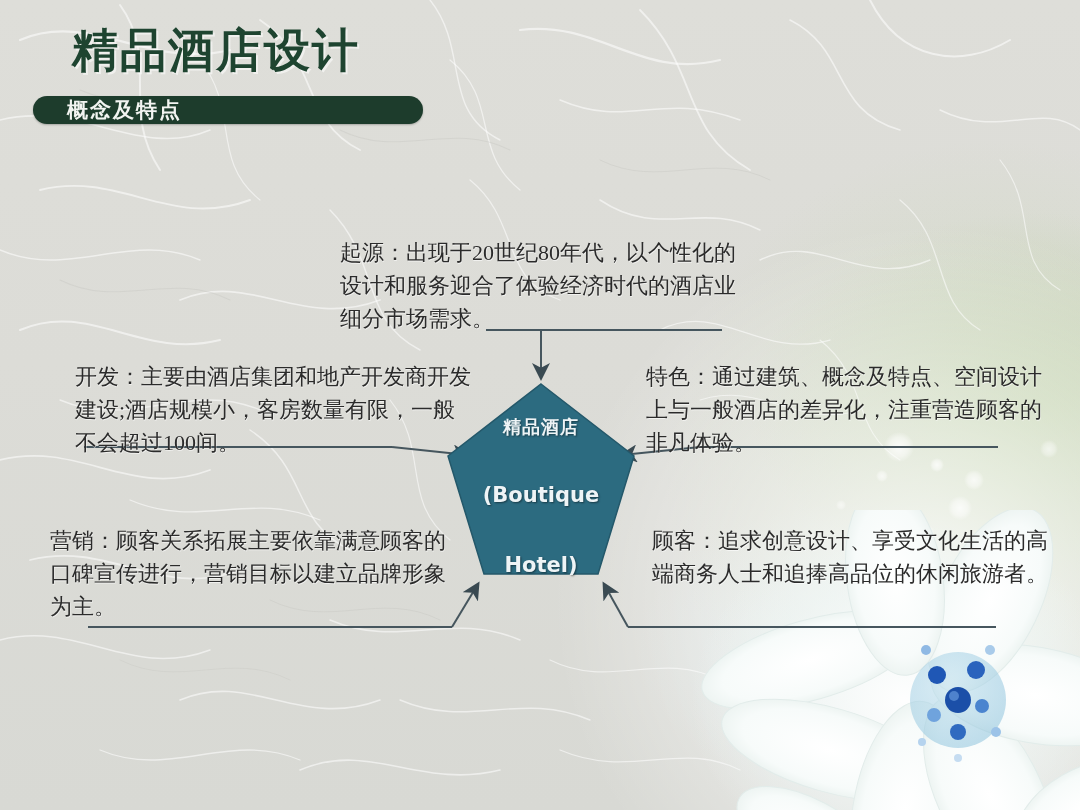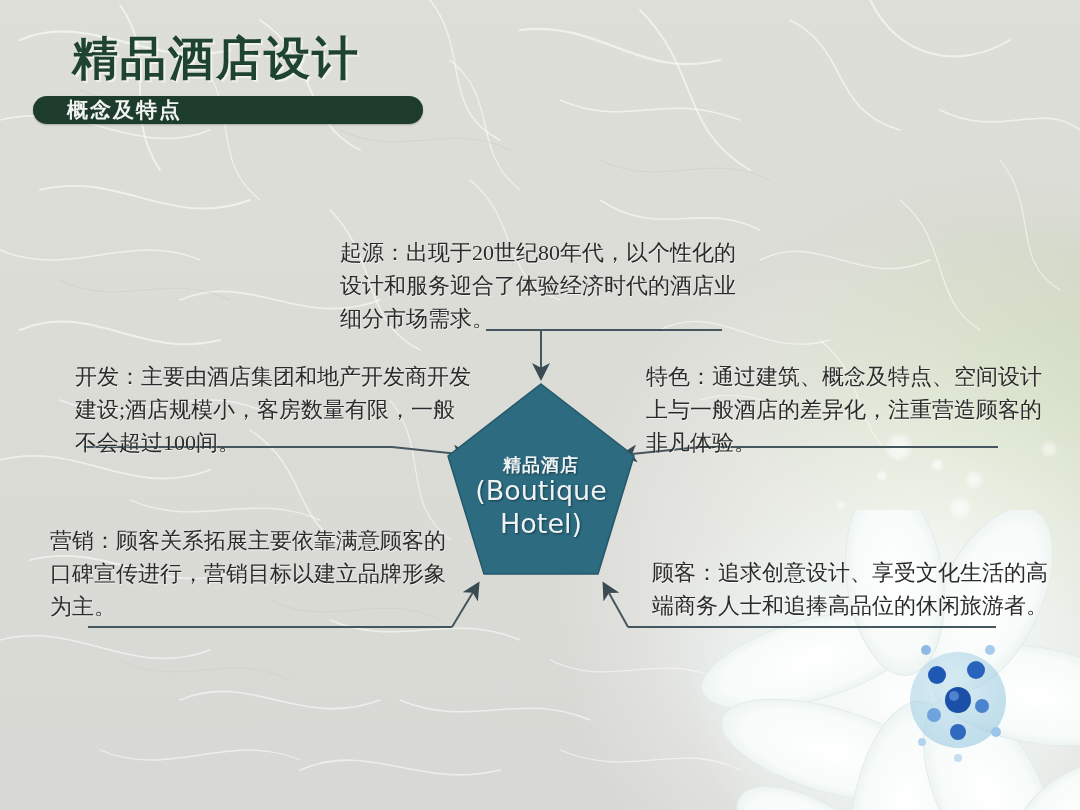--- a/index.html
+++ b/index.html
@@ -25,21 +25,21 @@
 
   
   .bokeh{position:absolute;border-radius:50%;pointer-events:none;
          background:radial-gradient(circle,rgba(255,255,255,0.95) 0%,rgba(255,255,255,0.55) 45%,rgba(255,255,255,0) 72%);}
 
   
   .flower{position:absolute;right:-40px;bottom:-70px;width:430px;height:370px;pointer-events:none;}
 
   
   .page-title{
-    position:absolute;left:72px;top:28px;
+    position:absolute;left:72px;top:20px;
     font-family:"DejaVu Sans","Liberation Sans",sans-serif;
     font-weight:bold;font-size:46px;letter-spacing:2px;
     color:#1e4430;
     text-shadow:2px 2px 0 rgba(255,255,255,0.55);
   }
   .title-pill{
     position:absolute;left:33px;top:96px;width:390px;height:28px;
     background:#1d3c2c;border-radius:18px;
     box-shadow:0 1px 2px rgba(0,0,0,0.25);
   }
@@ -50,43 +50,43 @@
     white-space:nowrap;
   }
 
   
   .connectors{position:absolute;inset:0;pointer-events:none;}
 
   
   .pentagon-wrap{position:absolute;left:446px;top:382px;width:190px;height:196px;}
   .pentagon-label{
     position:absolute;inset:0;display:flex;flex-direction:column;
-    align-items:center;justify-content:center;
+    align-items:center;justify-content:space-between;
     padding-top:34px;box-sizing:border-box;
     font-family:"DejaVu Sans","Liberation Sans",sans-serif;
     color:#eef4f6;font-weight:bold;line-height:1.2;
     text-shadow:1px 1px 2px rgba(0,0,0,0.45);
     pointer-events:none;
   }
   .pentagon-label .cn{font-size:18px;letter-spacing:1px;}
-  .pentagon-label .en1,.pentagon-label .en2{font-size:27px;font-weight:normal;}
+  .pentagon-label .en1,.pentagon-label .en2{font-size:21px;font-weight:bold;}
 
   
   .note{
     position:absolute;
     font-family:"Liberation Serif","DejaVu Serif",serif;
     font-size:22px;line-height:1.5;color:#2b2b2b;
     text-shadow:0.5px 0.5px 0 rgba(255,255,255,0.6);
   }
   .note .lead{font-weight:normal;}
   .n-origin   {left:340px; top:236px; width:400px;}
   .n-develop  {left:75px;  top:360px; width:400px;}
   .n-feature  {left:646px; top:360px; width:396px;}
   .n-market   {left:50px;  top:524px; width:402px;}
-  .n-customer {left:652px; top:556px; width:396px;text-align:right;}
+  .n-customer {left:652px; top:524px; width:396px;text-align:right;}
 </style>
 </head>
 <body>
 
 <div id="slide">
 
   <div class="fibres">
     <svg viewBox="0 0 1080 810" preserveAspectRatio="none" aria-hidden="true">
       <g fill="none" stroke="#ffffff" stroke-opacity="0.55" stroke-linecap="round">
         <path d="M20,40 C90,10 150,70 230,50" stroke-width="2.2"></path>

